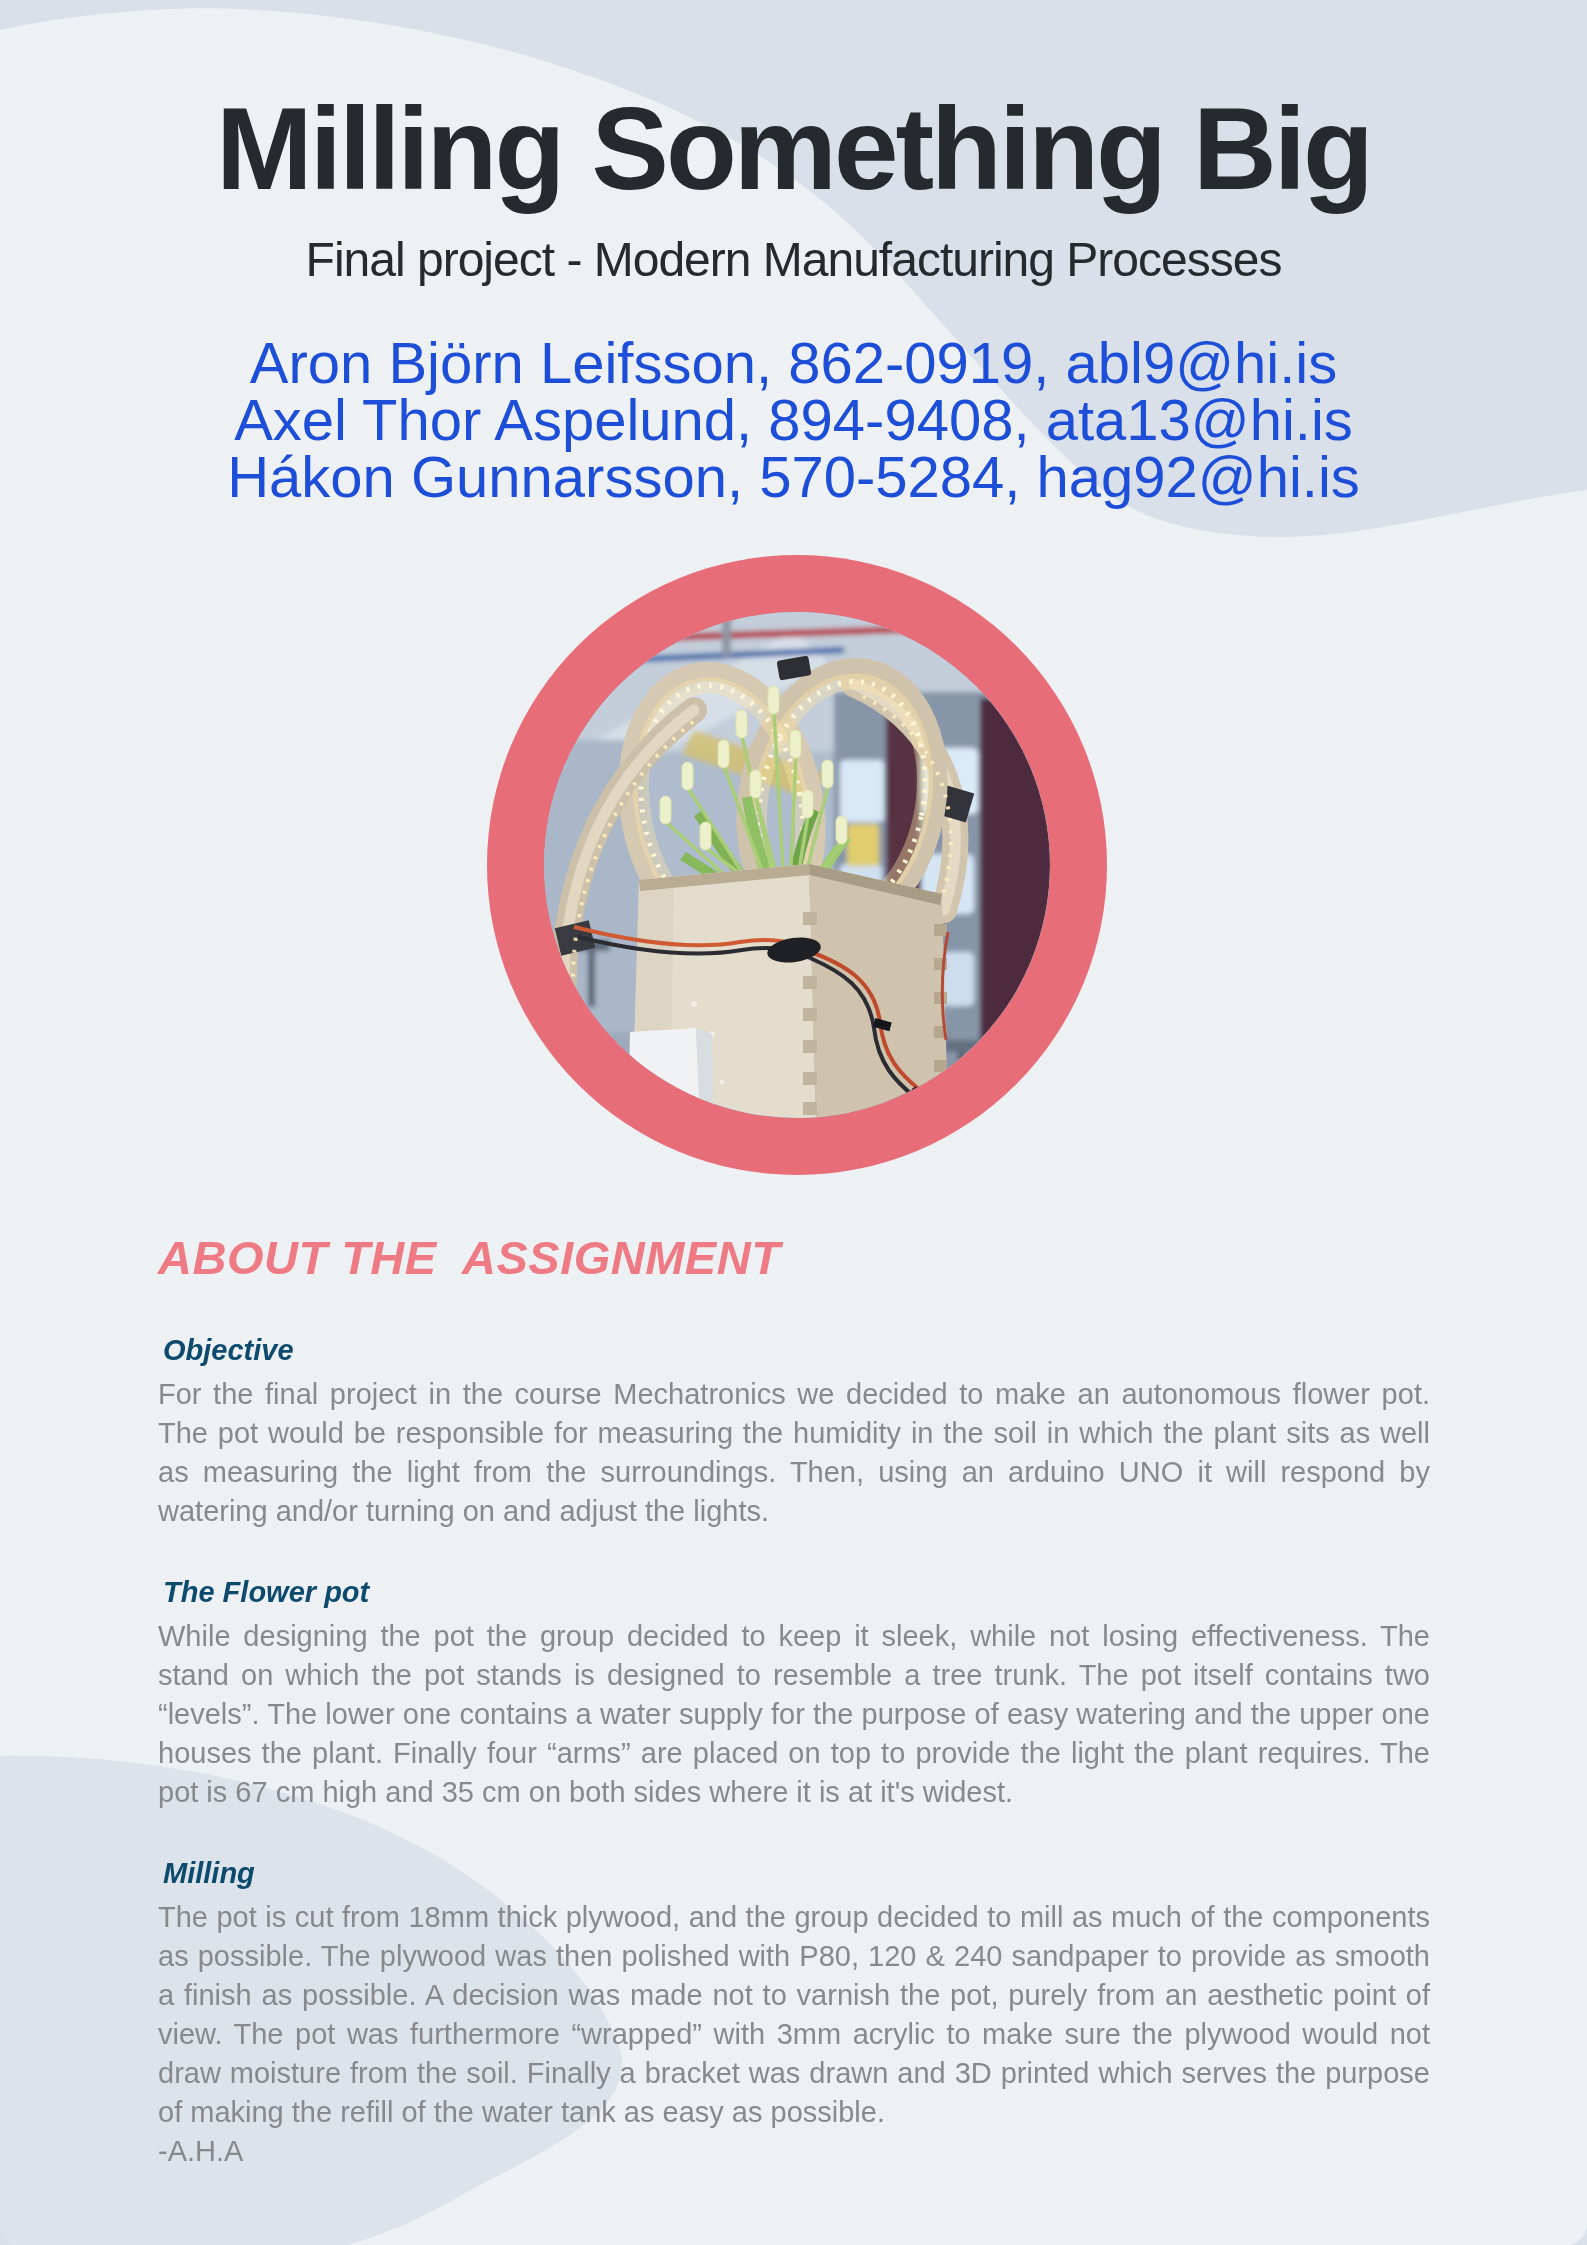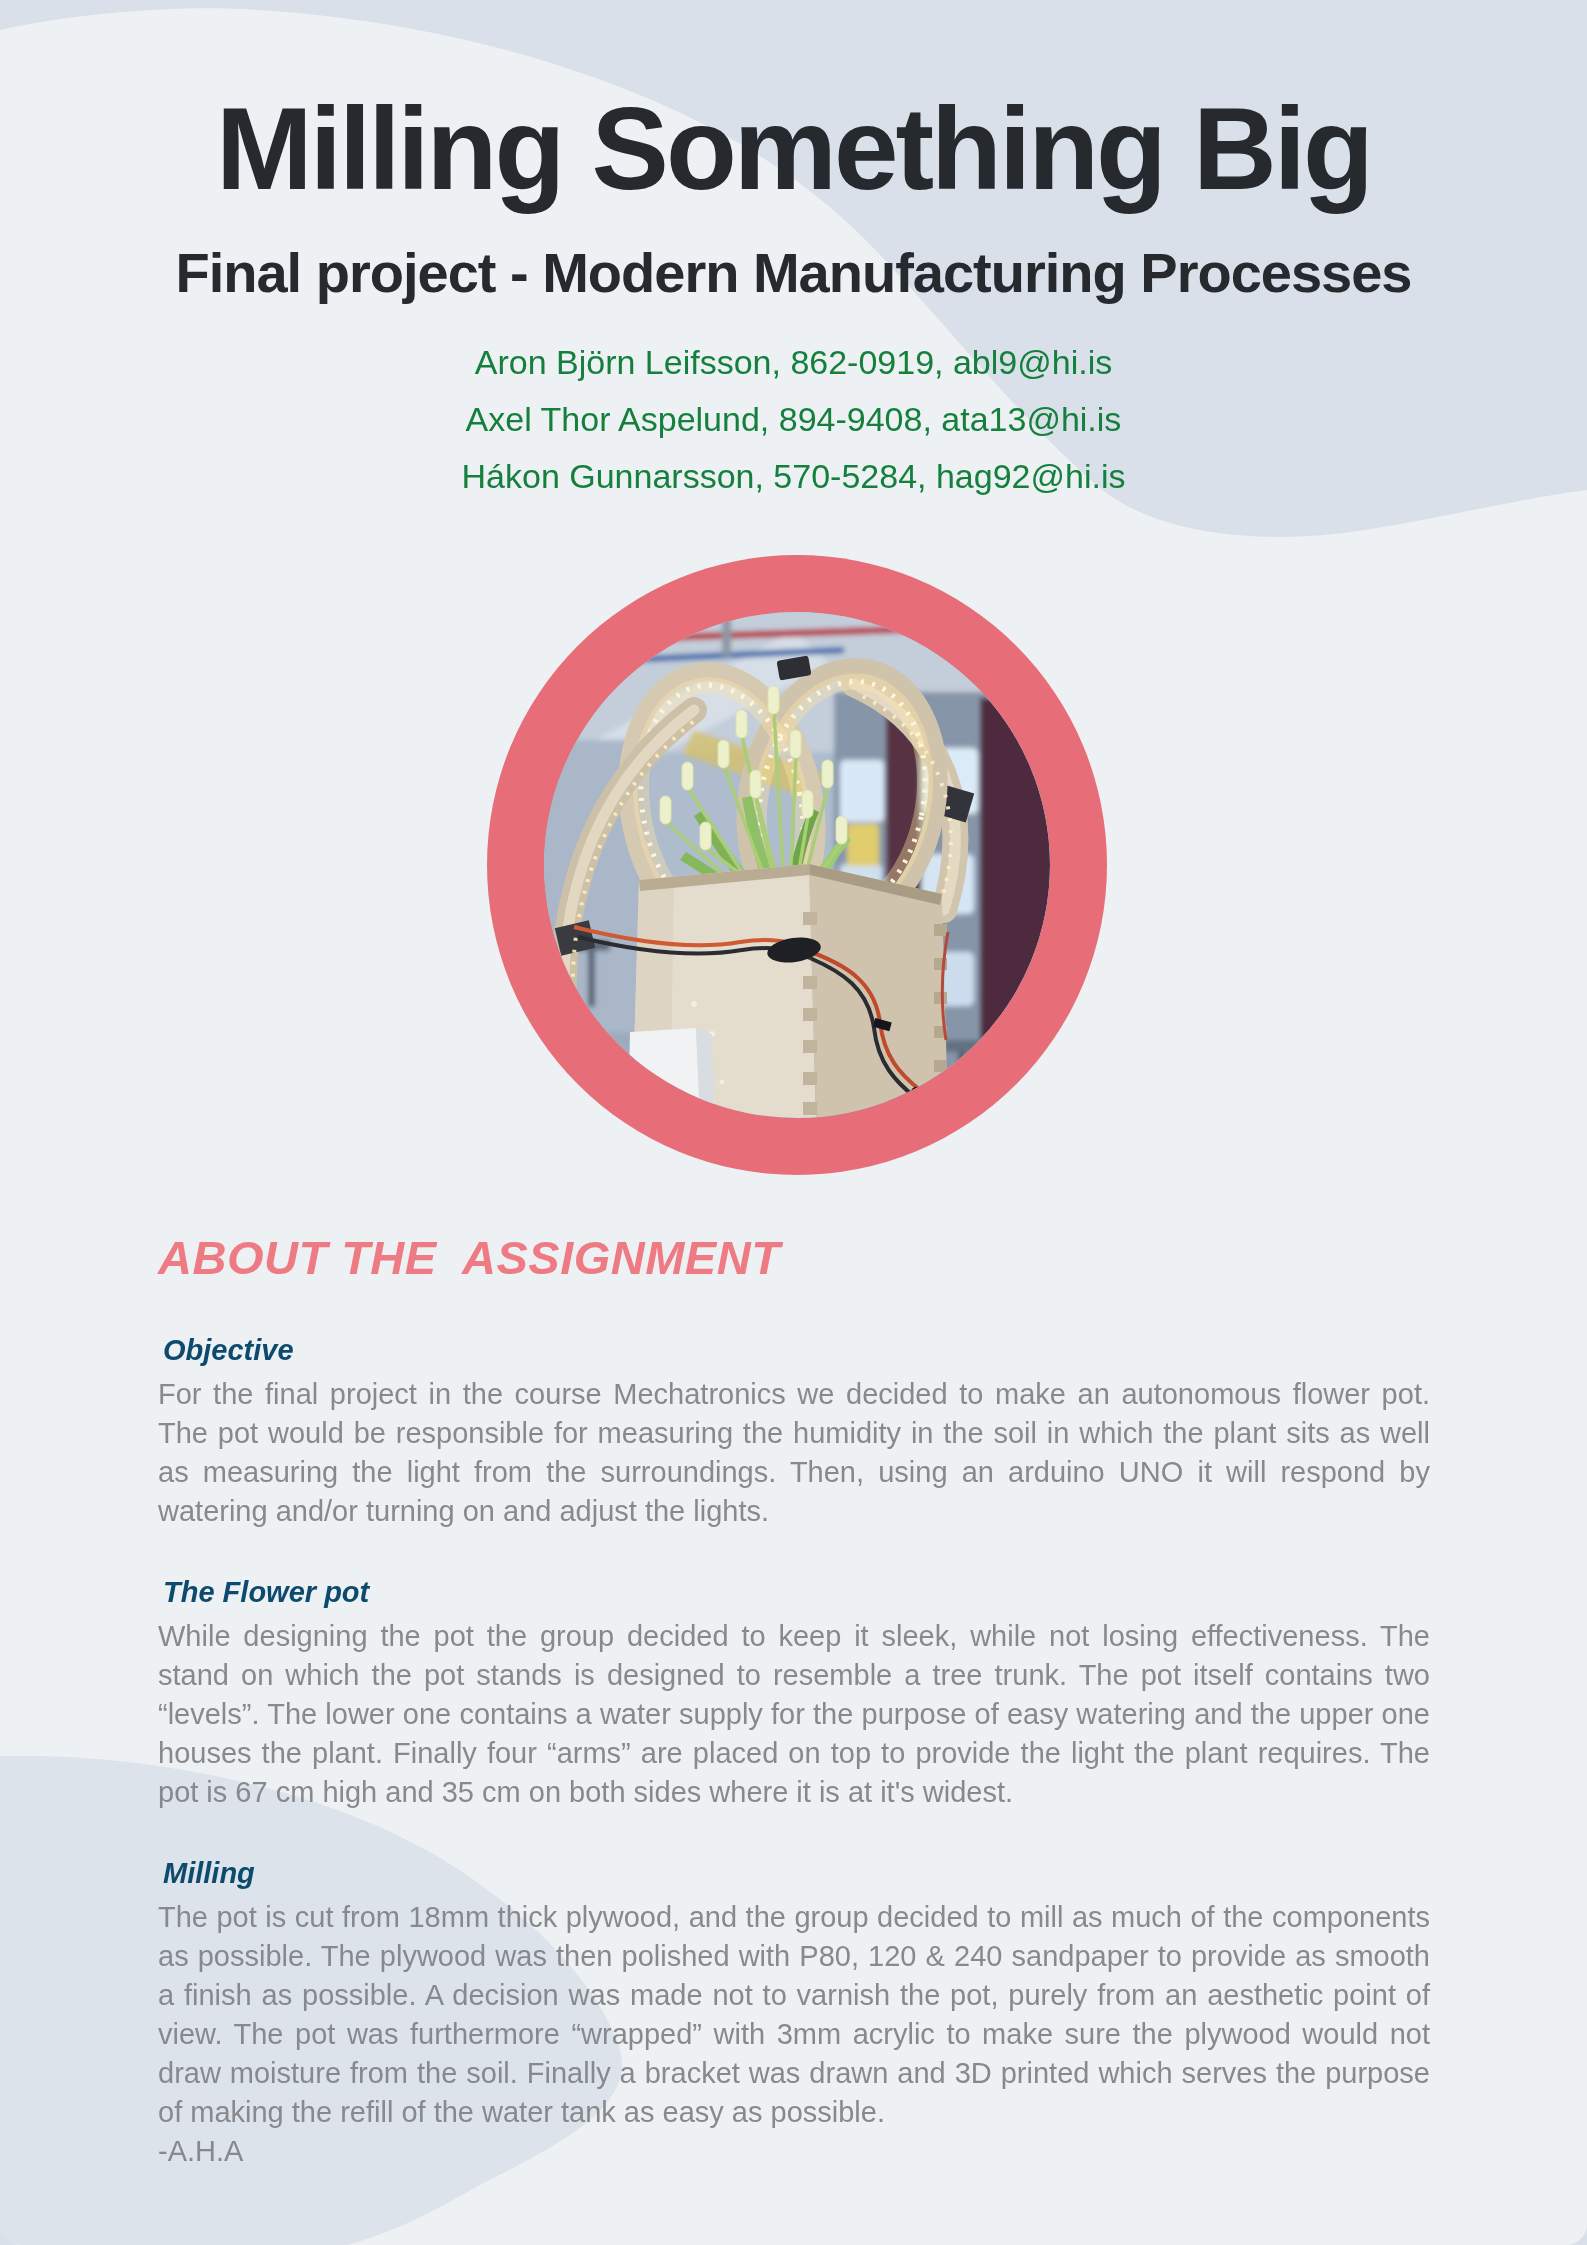--- a/index.html
+++ b/index.html
@@ -6,26 +6,26 @@
   .page{
     position:relative;width:1587px;height:2245px;overflow:hidden;
     background:#d9e0e9;font-family:"Liberation Sans",sans-serif;margin:0 auto;border-radius:21px;
   }
   .bg{position:absolute;left:0;top:0;width:1587px;height:2245px;display:block;}
   .title{
     position:absolute;top:80px;left:0;width:100%;margin:0;text-align:center;
     font-size:116px;line-height:1.2;font-weight:bold;letter-spacing:-3px;color:#26292e;
   }
   .subtitle{
-    position:absolute;top:240px;left:0;width:100%;text-align:center;
-    font-size:56px;font-weight:bold;letter-spacing:-1px;color:#26292e;
+    position:absolute;top:232px;left:0;width:100%;text-align:center;
+    font-size:48px;font-weight:normal;letter-spacing:-1px;color:#26292e;
   }
   .authors{
     position:absolute;top:334px;left:0;width:100%;text-align:center;
-    font-size:34px;line-height:57px;color:#15803d;
+    font-size:58px;line-height:57px;color:#1d4ed8;
   }
   .photo-ring{
     position:absolute;left:487px;top:555px;width:620px;height:620px;
     border-radius:50%;background:#e76e79;
   }
   .photo-circle{
     position:absolute;left:57px;top:57px;width:506px;height:506px;
     border-radius:50%;overflow:hidden;background:#aebccd;
   }
   .photo-circle svg{display:block;}

